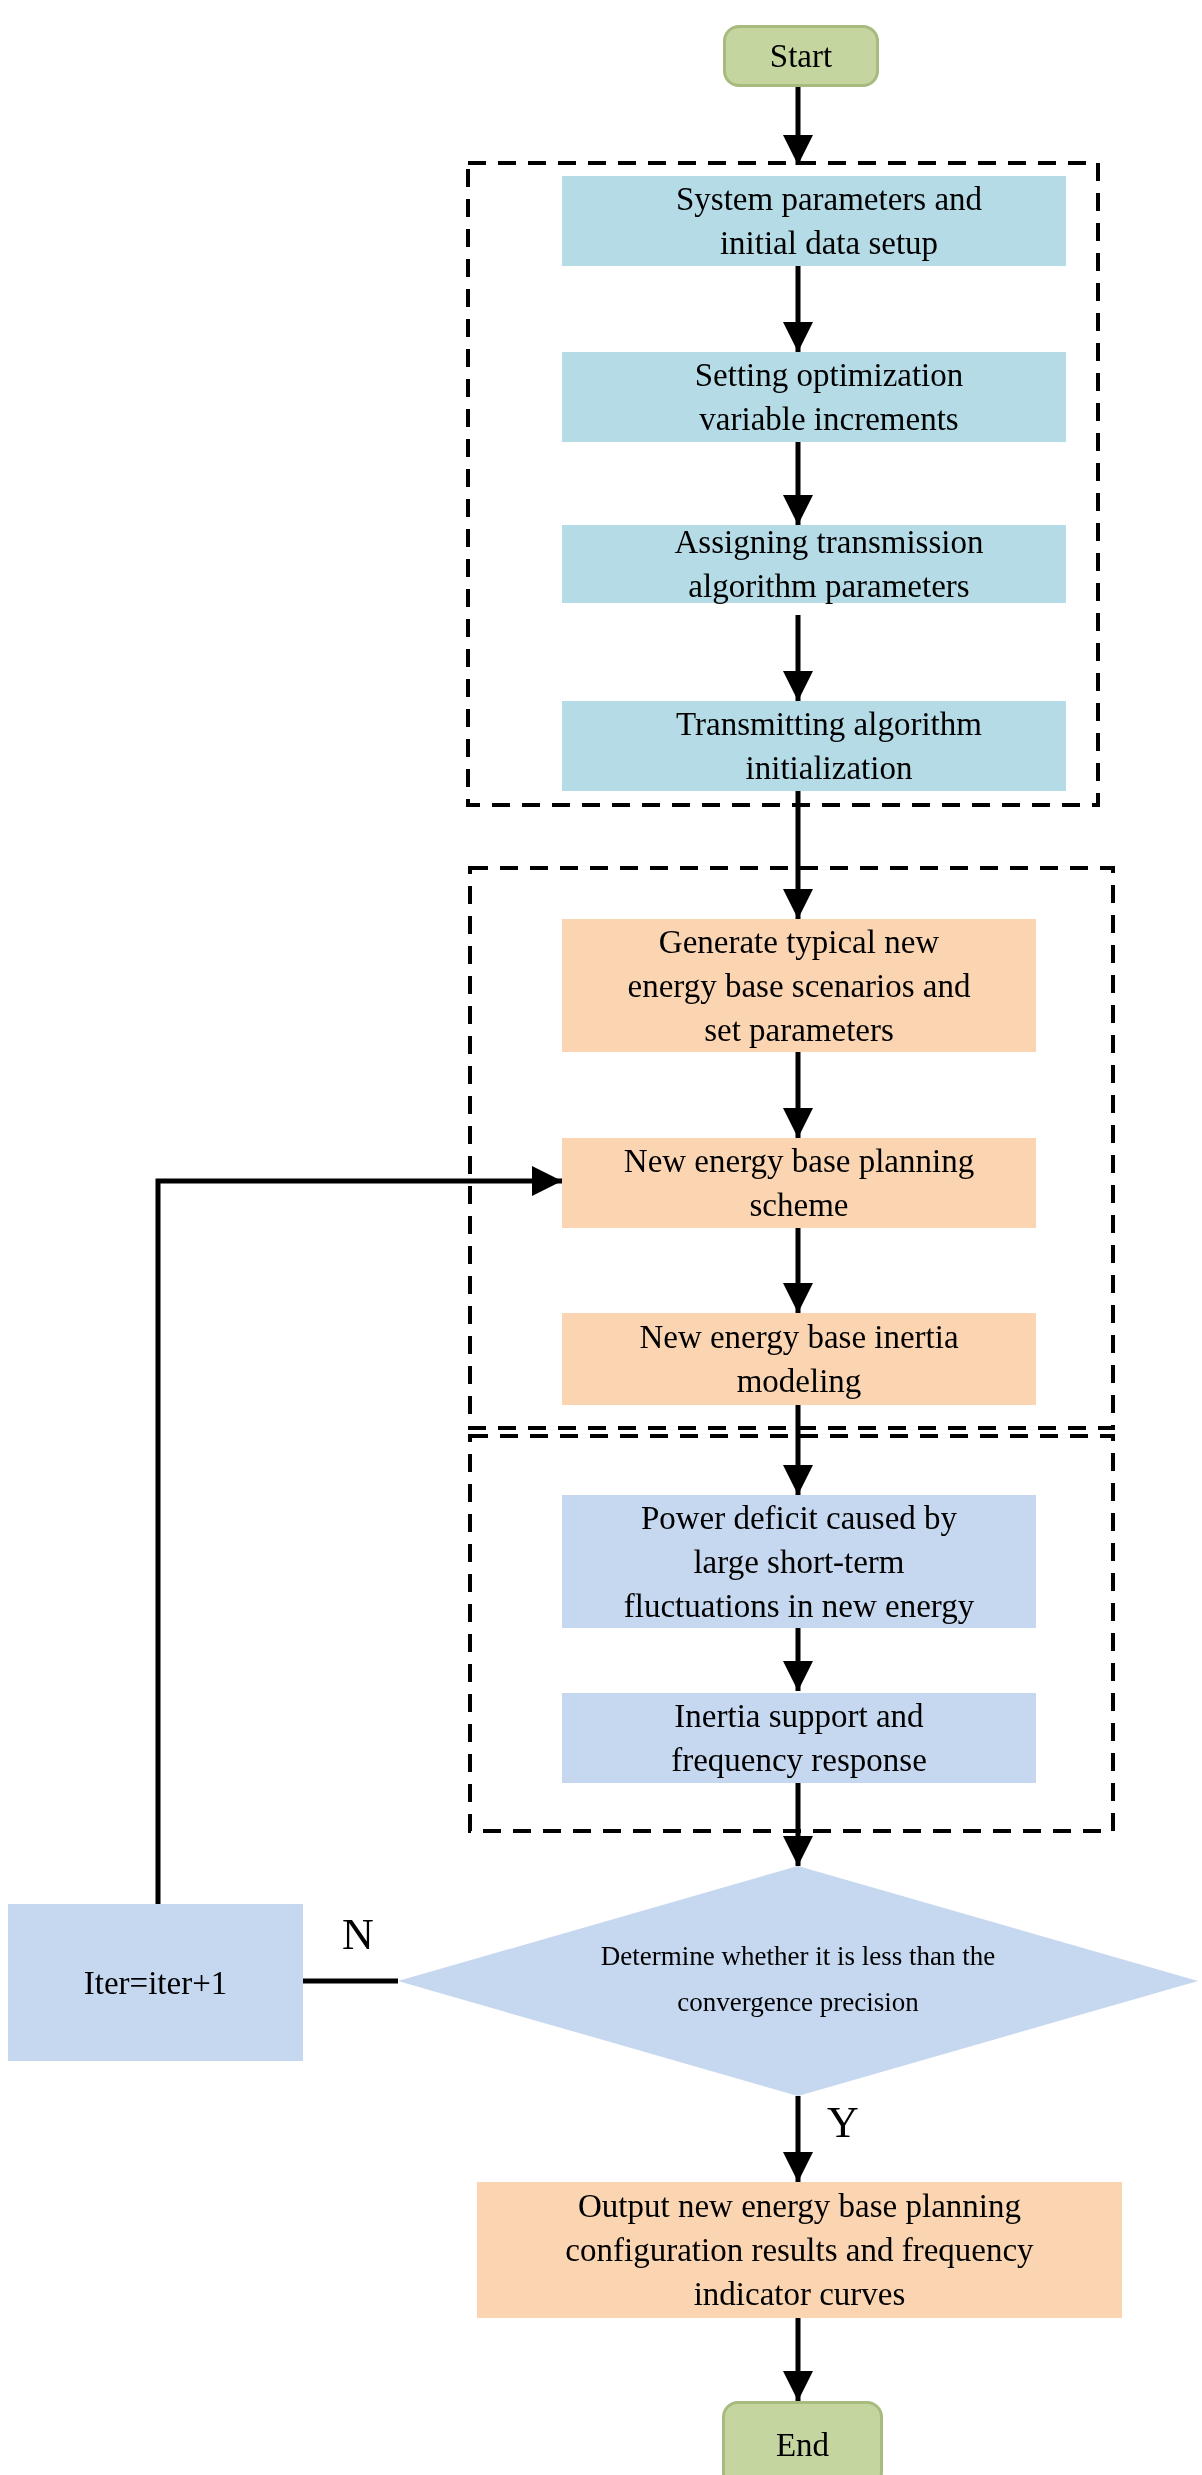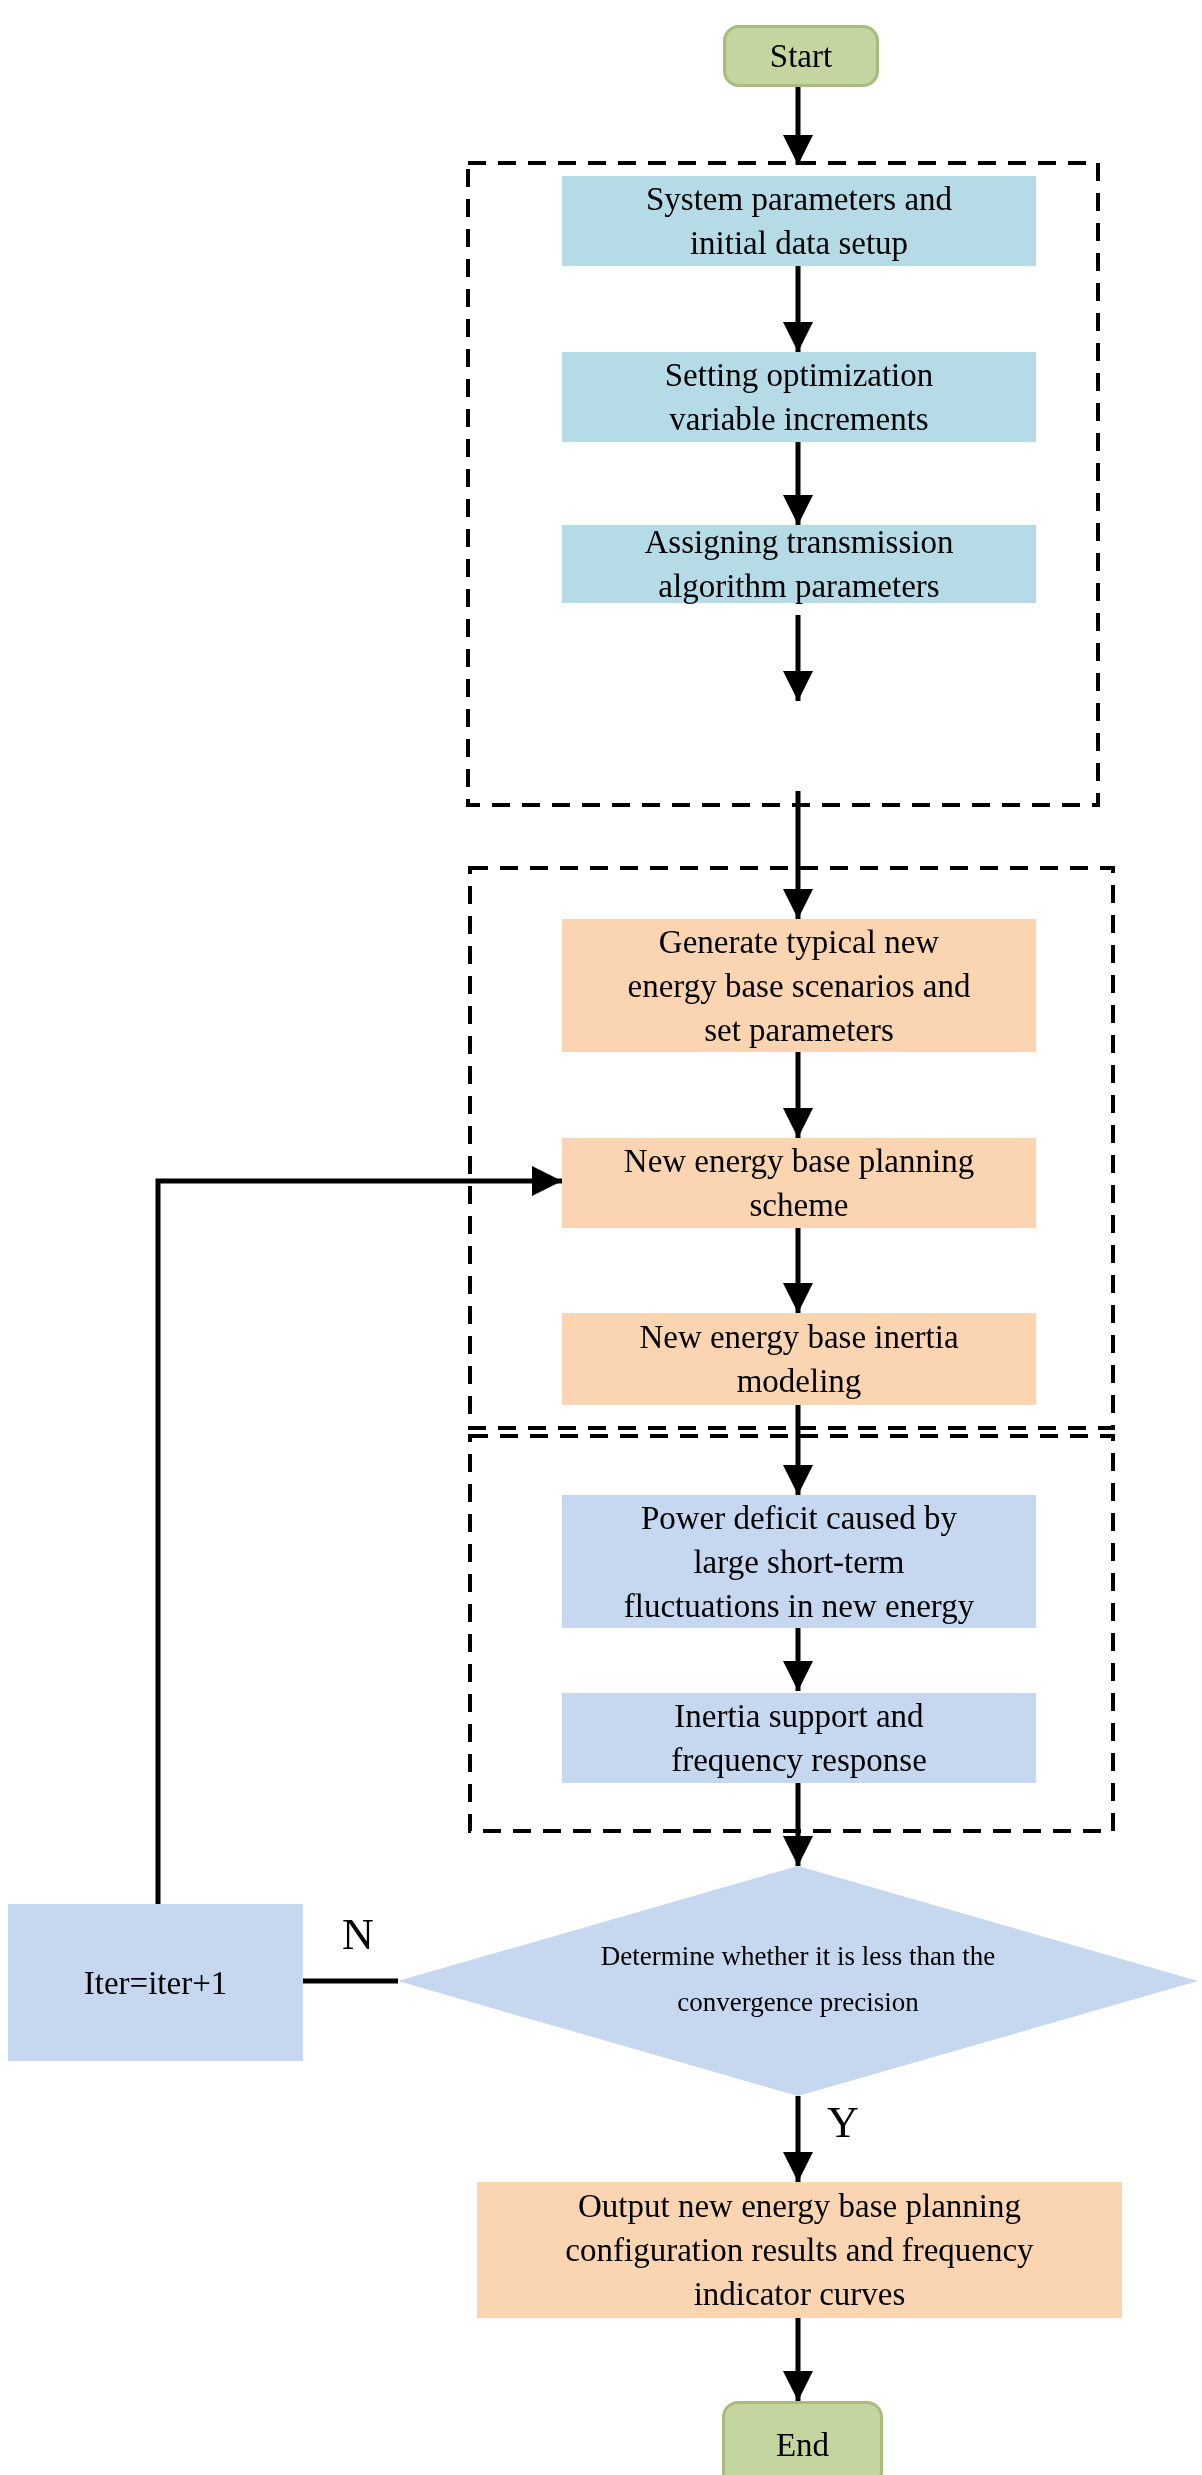--- a/index.html
+++ b/index.html
@@ -22,21 +22,21 @@
     display:flex;align-items:center;justify-content:center;
     text-align:center;
     font-size:33px;line-height:44px;
     white-space:pre-line;
   }
   .terminal{
     background:var(--terminal-fill,#c4d5a0);
     border:3px solid var(--terminal-border,#a6bb7d);
     border-radius:16px;
   }
-  .proc-cyan{background:var(--stage1-fill,#b5dbe6);}
+  .proc-cyan{background:var(--stage1-fill,#b5dbe6);padding-left:30px;}
   .proc-orange{background:var(--stage2-fill,#fbd5b1);}
   .proc-blue{background:var(--stage3-fill,#c6d8ef);}
   .diamond-label{
     position:absolute;z-index:2;
     text-align:center;font-size:27px;line-height:46px;white-space:pre-line;
   }
   .edge-label{
     position:absolute;z-index:3;
     font-size:44px;line-height:44px;text-align:center;
   }
@@ -78,20 +78,22 @@
 
   <div class="node terminal" style="left:723px;top:12px;width:150px;height:56px;">Start</div>
   <div class="node terminal" style="left:722px;top:2388px;width:155px;height:82px;">End</div>
 
   <div class="node proc-cyan" style="left:562px;top:163px;width:474px;height:90px;">System parameters and
 initial data setup</div>
   <div class="node proc-cyan" style="left:562px;top:339px;width:474px;height:90px;">Setting optimization
 variable increments</div>
   <div class="node proc-cyan" style="left:562px;top:512px;width:474px;height:78px;">Assigning transmission
 algorithm parameters</div>
+  <div class="node proc-cyan" style="left:562px;top:688px;width:474px;height:90px;">Transmitting algorithm
+initialization</div>
 
   <div class="node proc-orange" style="left:562px;top:906px;width:474px;height:133px;">Generate typical new
 energy base scenarios and
 set parameters</div>
   <div class="node proc-orange" style="left:562px;top:1125px;width:474px;height:90px;">New energy base planning
 scheme</div>
   <div class="node proc-blue" style="left:562px;top:1482px;width:474px;height:133px;">Power deficit caused by
 large short-term
 fluctuations in new energy</div>
 

